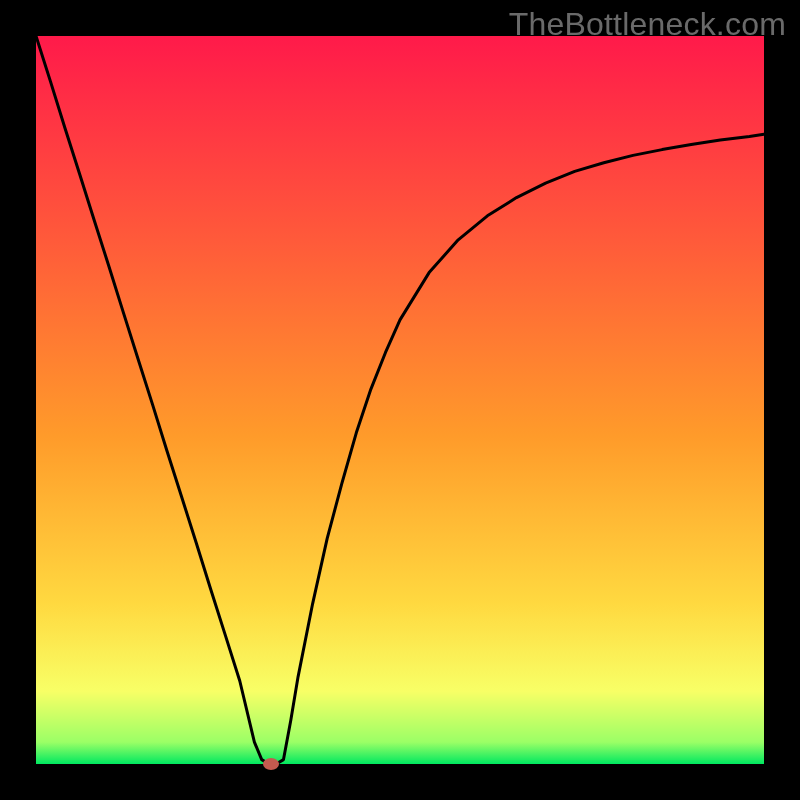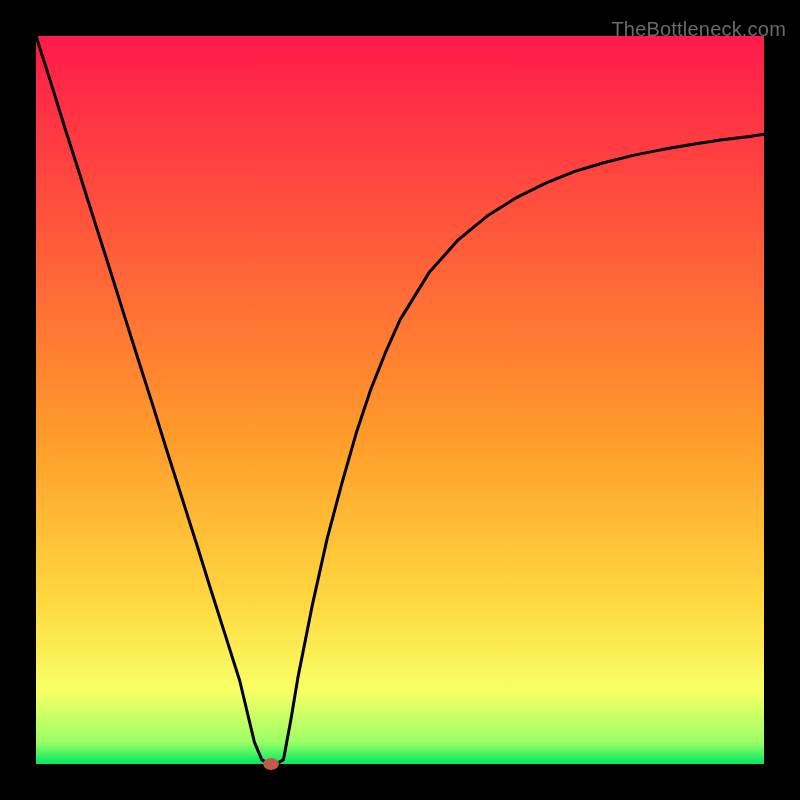--- a/index.html
+++ b/index.html
@@ -30,24 +30,24 @@
       var(--c0) 0%,
       var(--c1) 28%,
       var(--c2) 55%,
       var(--c3) 78%,
       var(--c4) 90%,
       var(--c5) 97%,
       var(--c6) 100%);
   }
   .watermark {
     position: absolute;
-    top: 18px;
+    top: 6px;
     right: 14px;
     color: #6a6a6a;
-    font-size: 20px;
+    font-size: 32px;
     font-weight: 500;
     letter-spacing: 0.2px;
     user-select: none;
   }
   svg.curve {
     position: absolute;
     left: 0;
     top: 0;
     width: 728px;
     height: 728px;

